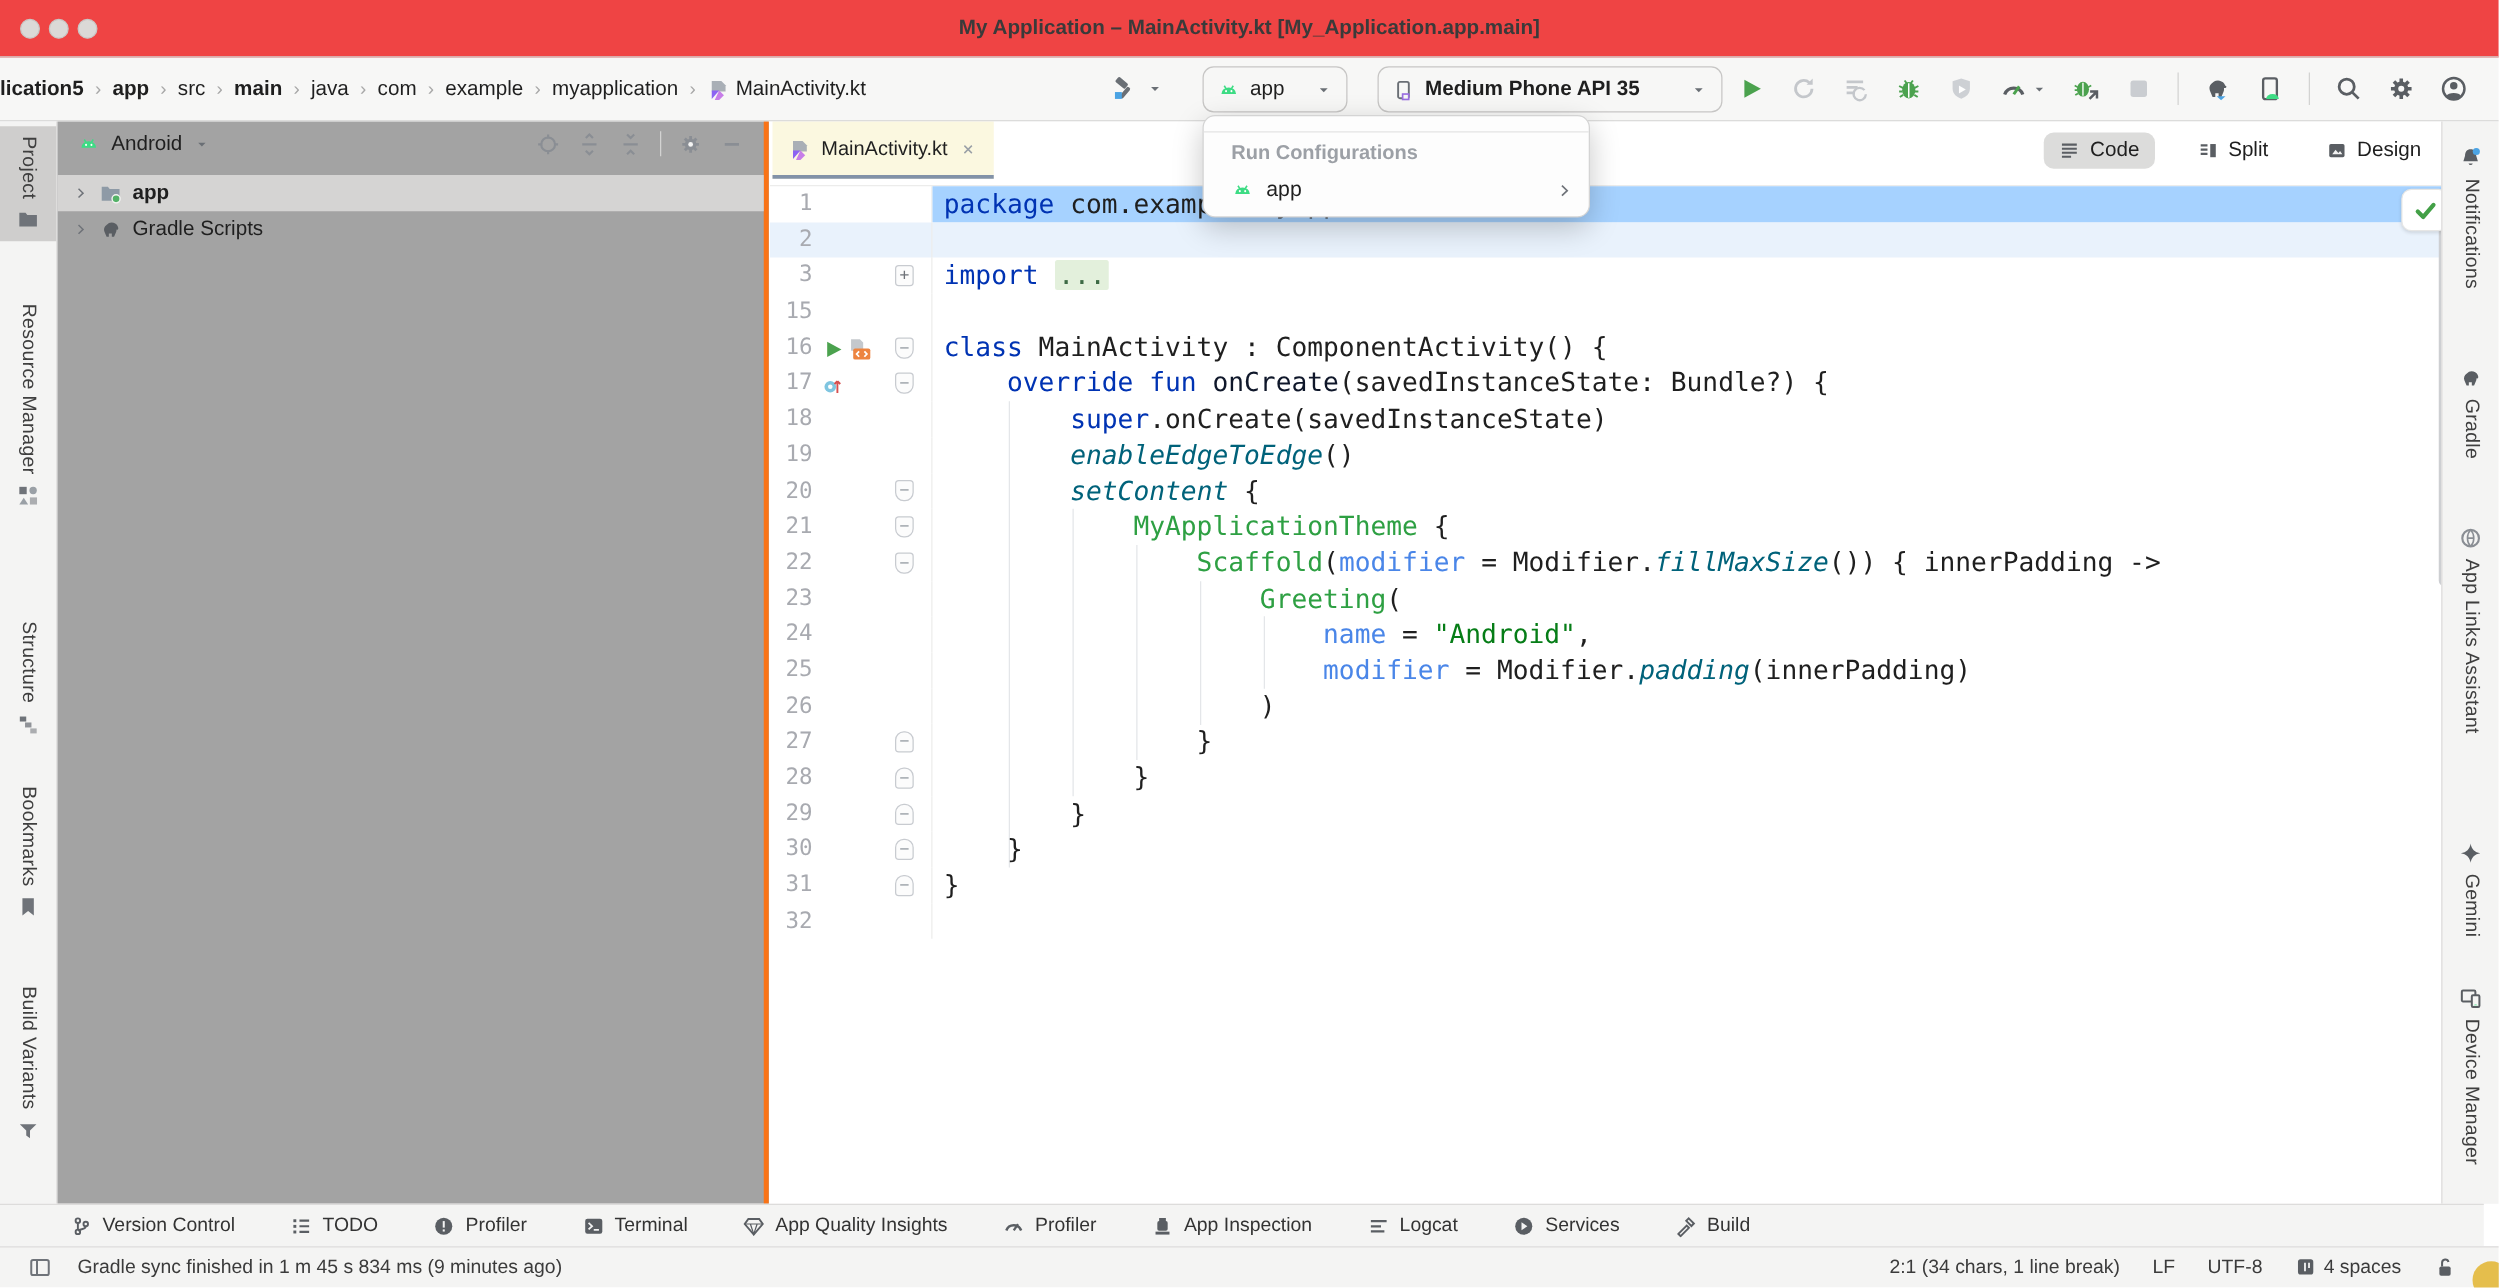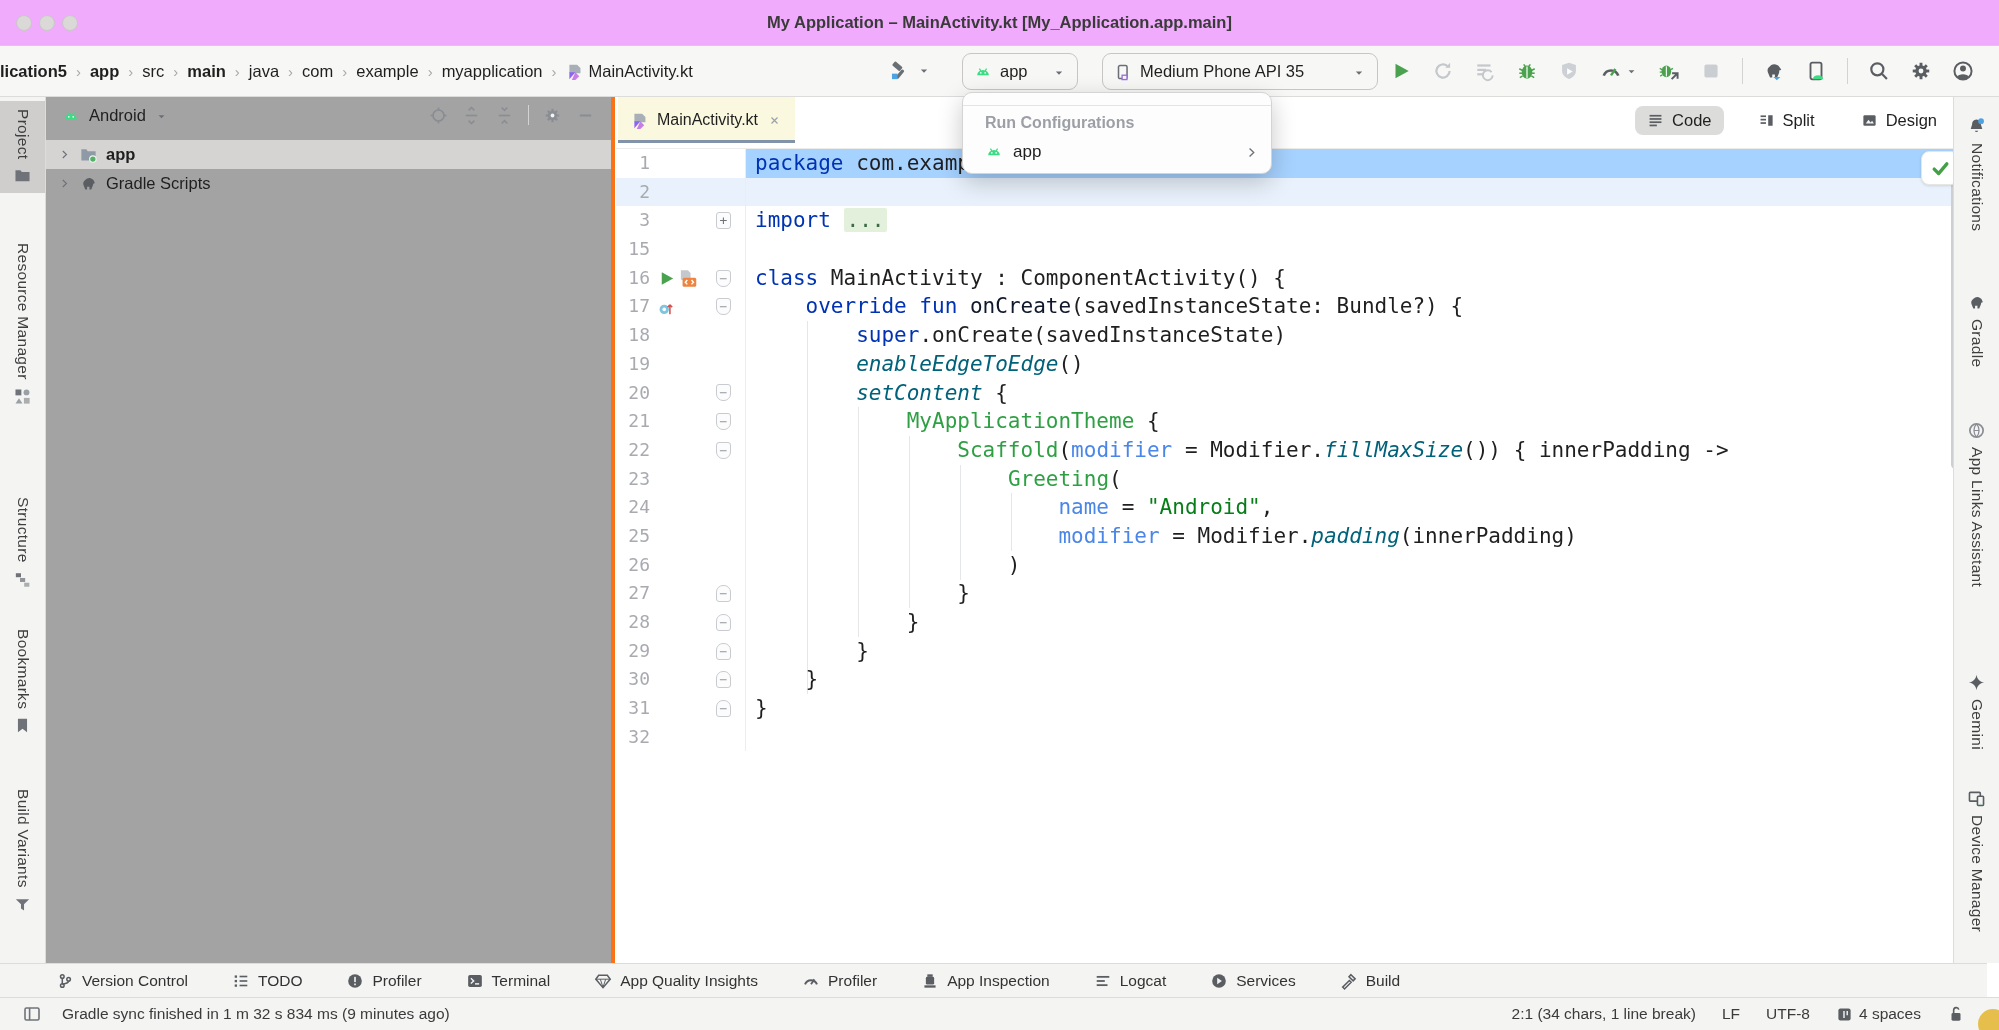--- a/index.html
+++ b/index.html
@@ -3,41 +3,41 @@
 <meta charset="utf-8">
 <style>
   * { margin:0; padding:0; box-sizing:border-box; }
   html,body { width:1999px; height:1030px; }
   body { position:relative; overflow:hidden; background:#fff;
          font-family:"Liberation Sans", sans-serif; color:#1f1f1f; }
   .ic { display:inline-block; vertical-align:middle; flex:none; }
 
   
   #titlebar { position:absolute; left:0; top:0; width:100%; height:46px;
-              background:#f0abfc; border-bottom:1px solid #D2D0CE; z-index:5; }
+              background:#ef4444; border-bottom:1px solid #D2D0CE; z-index:5; }
   .tl { position:absolute; top:15px; width:16px; height:16px; border-radius:50%;
         background:#DBD9D7; border:1px solid #C9C7C5; }
   #win-title { line-height:44px; text-align:center; font-weight:700;
                font-size:16.5px; color:#3A3A3A; }
 
   
   #toolbar { position:absolute; left:0; top:46px; width:100%; height:51px;
              background:#F7F7F6; border-bottom:1px solid #DCDCDB; z-index:4; }
   #breadcrumbs { position:absolute; left:0; top:0; height:100%; display:flex;
                  align-items:center; font-size:16.5px; white-space:nowrap; }
   .crumb { display:flex; align-items:center; gap:6px; }
   .crumb.b { font-weight:700;text-align:right; }
   .crumb-sep { color:#A8A8A8; margin:0 9px; font-size:15px; }
   #hammer-group { position:absolute; left:888px; top:0; height:100%;
                   display:flex; align-items:center; gap:7px; }
   .combo { position:absolute; top:7px; height:37px; display:flex; align-items:center;
            gap:8px; padding:0 11px; border:1px solid #C7C6C5; border-radius:9px;
            font-size:16.5px; background:#F7F7F6; }
   #combo-run  { left:962px; width:116px; }
-  #combo-dev  { left:1102px; width:276px; }
+  #combo-dev  { left:1102px; width:276px;font-weight:bold; }
   #toolbar-actions { position:absolute; left:1390px; top:0; height:100%;
                      display:flex; align-items:center; gap:20px; }
   .act { display:flex; align-items:center; gap:3px; }
   .tsep { width:1px; height:26px; background:#D3D3D2; }
 
   
   .stripe { position:absolute; top:97px; bottom:67px; width:46px; background:#F4F4F3; z-index:2; }
   #left-stripe  { left:0; border-right:1px solid #DDDCDB; }
   #right-stripe { right:0; border-left:1px solid #DDDCDB; }
   .stripe-item { position:absolute; left:0; width:100%; display:flex; flex-direction:column;
@@ -682,21 +682,21 @@
       <span>Build</span>
     </span>
   </div>
 
 <div id="status-bar">
   <div id="sb-left">
     <span id="sb-layout-ic"><svg class="ic" width="20" height="20" viewBox="0 0 20 20">
           <rect x="3" y="4" width="14" height="12" rx="1.5" fill="none" stroke="#6F7379" stroke-width="1.6"></rect>
           <line x1="7.6" y1="4" x2="7.6" y2="16" stroke="#6F7379" stroke-width="1.6"></line>
         </svg></span>
-    <span>Gradle sync finished in 1 m 32 s 834 ms (9 minutes ago)</span>
+    <span>Gradle sync finished in 1 m 45 s 834 ms (9 minutes ago)</span>
   </div>
   <div id="sb-right">
     <span class="sb-item">2:1 (34 chars, 1 line break)</span>
     <span class="sb-item">LF</span>
     <span class="sb-item">UTF-8</span>
     <span class="sb-item">
       <span id="sb-indent-ic"><svg class="ic" width="17" height="17" viewBox="0 0 20 20">
             <rect x="2.8" y="2.8" width="14.4" height="14.4" rx="2.4" fill="#5A5E63"></rect>
             <line x1="9.4" y1="6" x2="9.4" y2="14" stroke="#F3F3F3" stroke-width="1.7"></line>
             <line x1="13.2" y1="6" x2="13.2" y2="11" stroke="#F3F3F3" stroke-width="1.7"></line>

